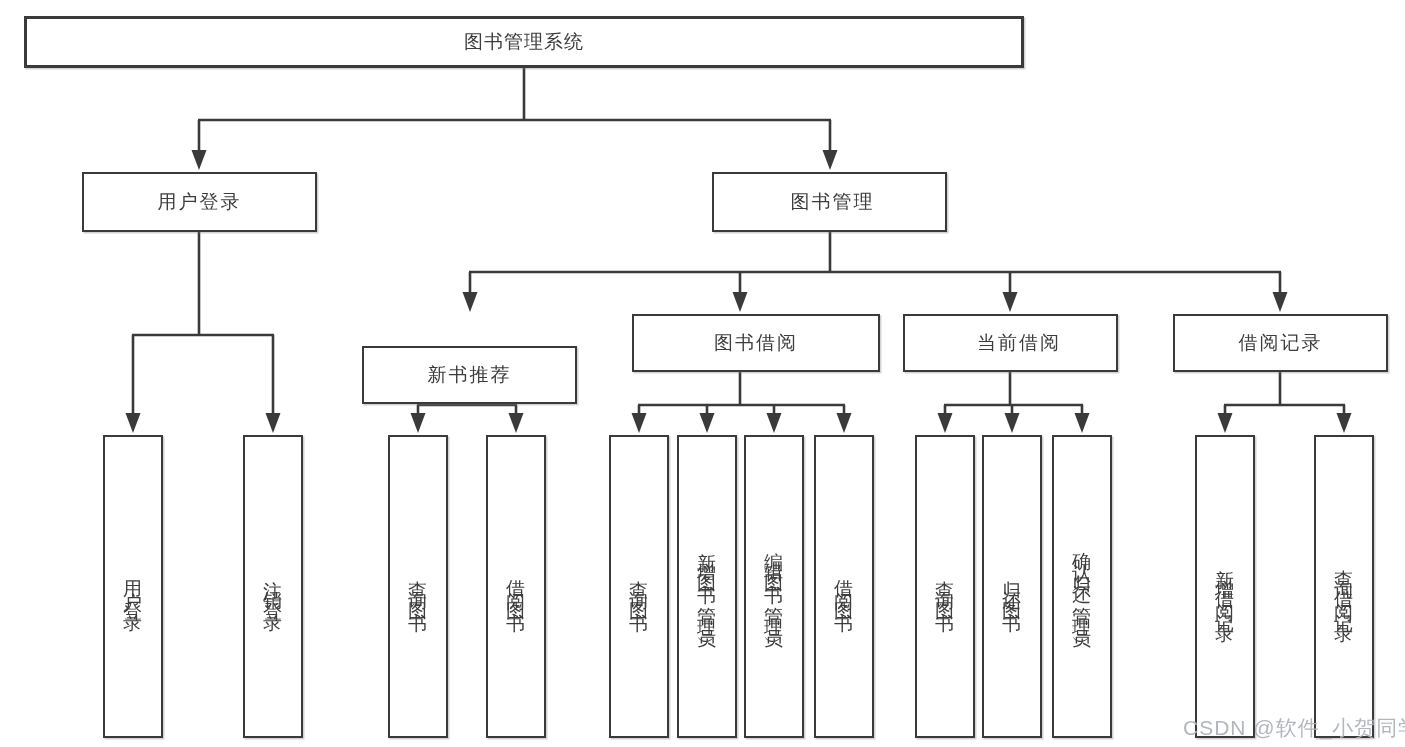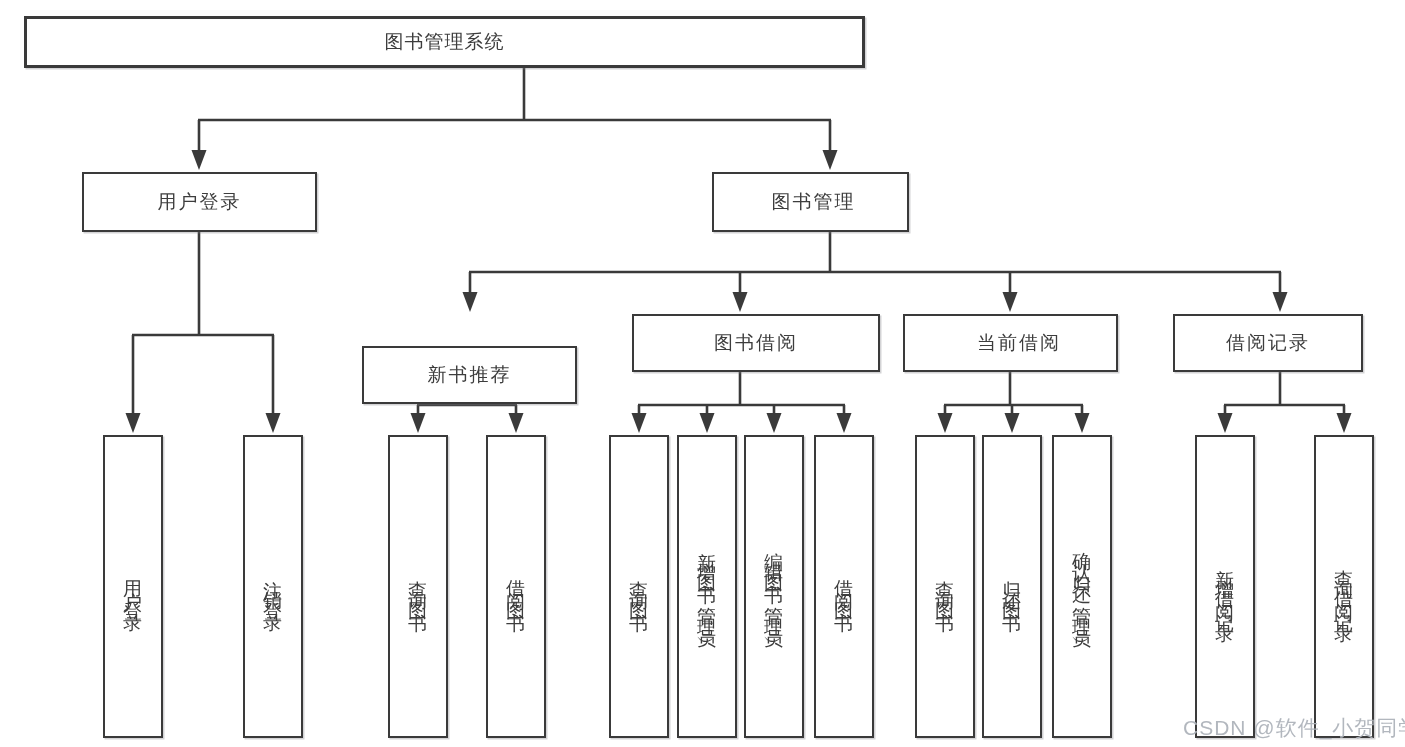--- a/index.html
+++ b/index.html
@@ -123,41 +123,41 @@
       <line x1="1082" y1="405" x2="1082" y2="415" stroke="#3a3a3a" stroke-width="2.6"></line>
       <polygon points="1074.5,413 1089.5,413 1082,433" fill="#3a3a3a"></polygon>
       <line x1="1280" y1="372" x2="1280" y2="405" stroke="#3a3a3a" stroke-width="2.6"></line>
       <line x1="1224" y1="405" x2="1345" y2="405" stroke="#3a3a3a" stroke-width="2.6"></line>
       <line x1="1225" y1="405" x2="1225" y2="415" stroke="#3a3a3a" stroke-width="2.6"></line>
       <polygon points="1217.5,413 1232.5,413 1225,433" fill="#3a3a3a"></polygon>
       <line x1="1344" y1="405" x2="1344" y2="415" stroke="#3a3a3a" stroke-width="2.6"></line>
       <polygon points="1336.5,413 1351.5,413 1344,433" fill="#3a3a3a"></polygon>
     </svg>
 
-  <div class="node root" style="left:24px; top:16px; width:841px; height:52px;">
+  <div class="node root" style="left:24px; top:16px; width:1000px; height:52px;">
     <span>图书管理系统</span>
   </div>
 
   <div class="node" style="left:82px; top:172px; width:235px; height:60px;">
     <span>用户登录</span>
   </div>
-  <div class="node" style="left:712px; top:172px; width:197px; height:60px;padding-left:6px;">
+  <div class="node" style="left:712px; top:172px; width:235px; height:60px;padding-left:6px;">
     <span>图书管理</span>
   </div>
 
   <div class="node" style="left:362px; top:314px; width:215px; height:58px;margin-top:32px;">
     <span>新书推荐</span>
   </div>
   <div class="node" style="left:632px; top:314px; width:248px; height:58px;">
     <span>图书借阅</span>
   </div>
   <div class="node" style="left:903px; top:314px; width:215px; height:58px;padding-left:17px;">
     <span>当前借阅</span>
   </div>
-  <div class="node" style="left:1173px; top:314px; width:190px; height:58px;">
+  <div class="node" style="left:1173px; top:314px; width:215px; height:58px;">
     <span>借阅记录</span>
   </div>
 
   <div class="leaf" style="left:103px; top:435px; width:60px; height:303px;">
     <span>用户登录</span>
   </div>
   <div class="leaf" style="left:243px; top:435px; width:60px; height:303px;">
     <span>注销登录</span>
   </div>
 

